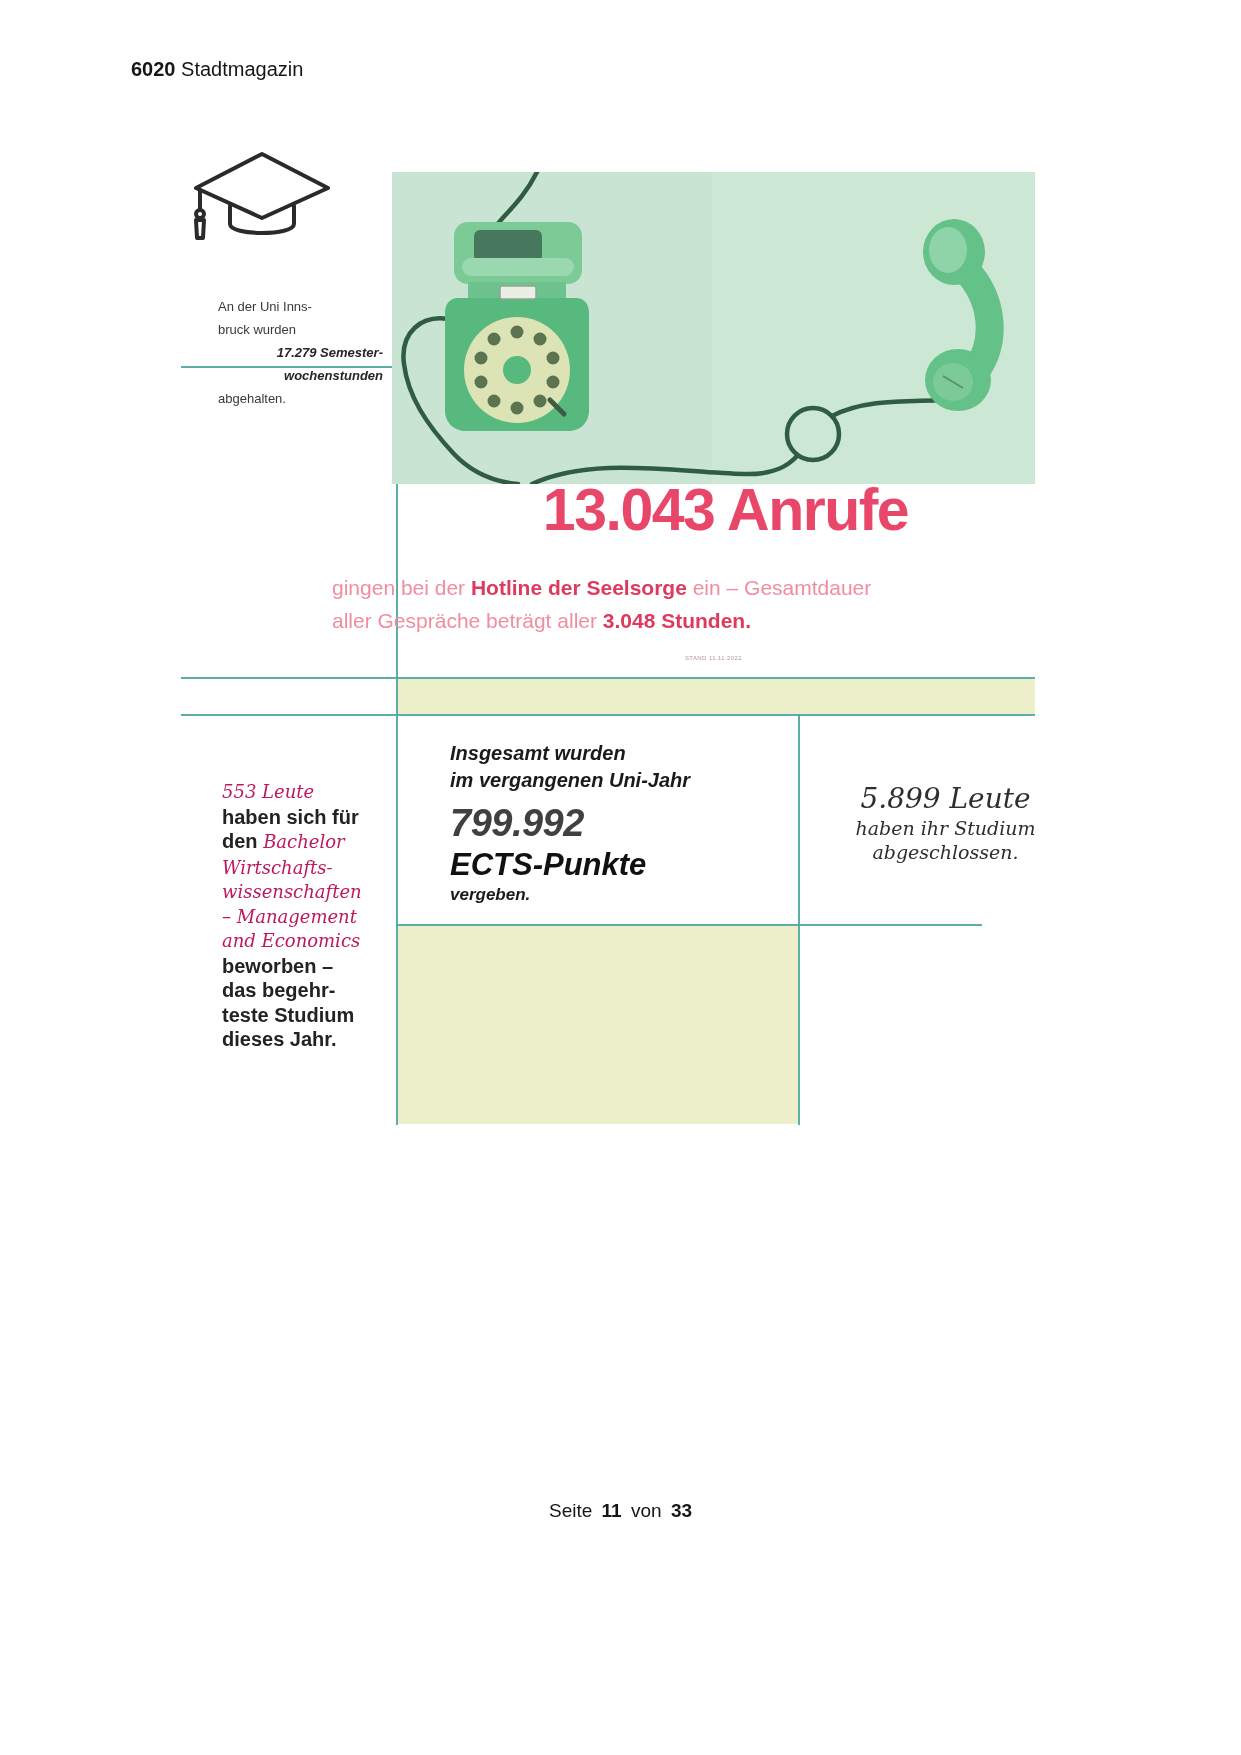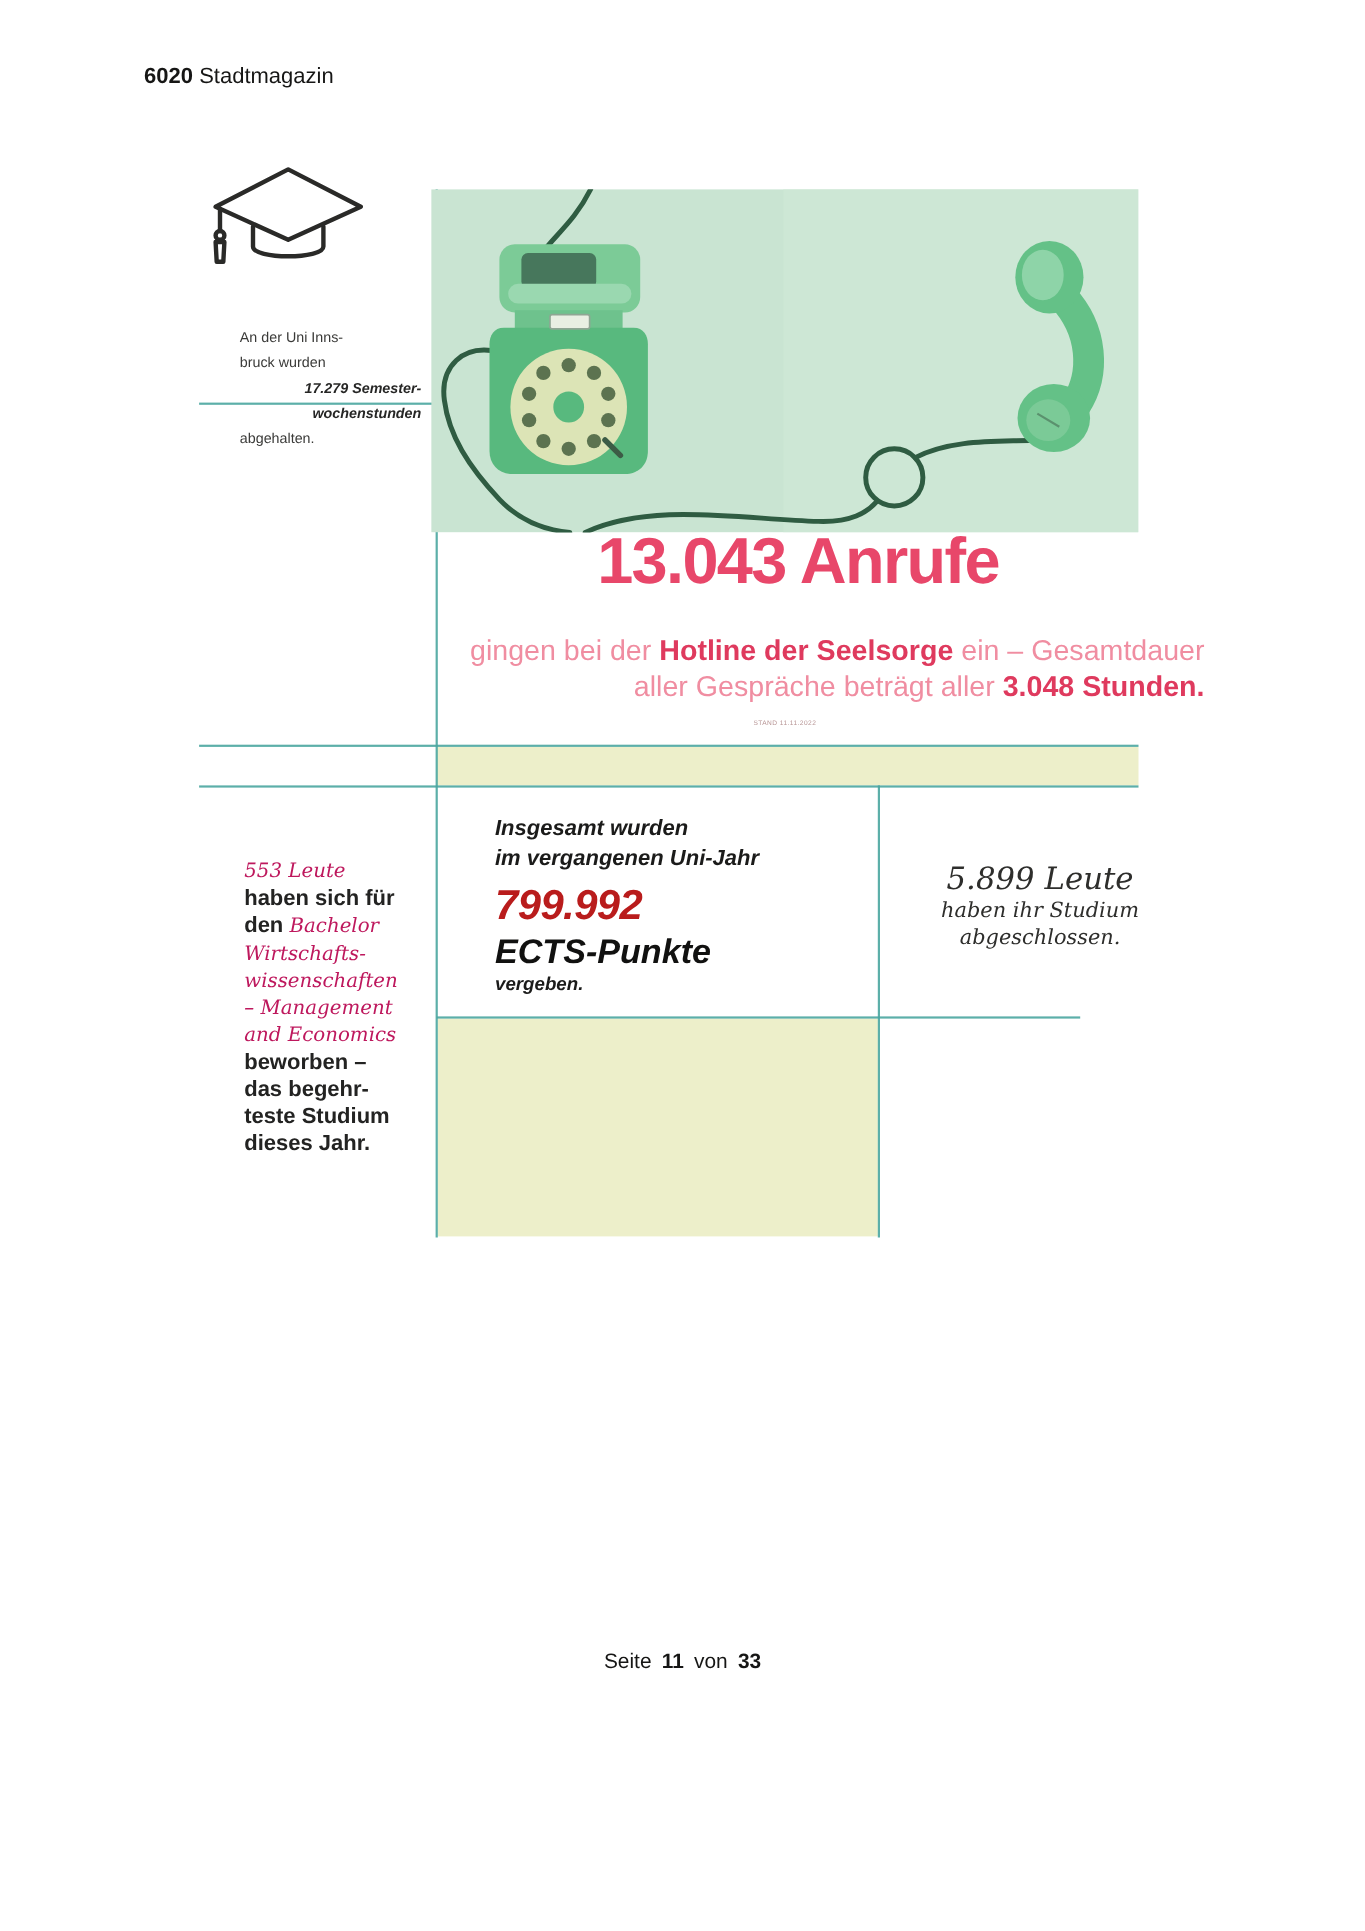--- a/index.html
+++ b/index.html
@@ -30,37 +30,37 @@
   .band{position:absolute;background:#edefca;}
   .band1{left:397px;top:679px;width:638px;height:35px;}
   .band2{left:398px;top:926px;width:400px;height:198px;}
 
   
   .photo{position:absolute;left:392px;top:172px;width:643px;height:312px;}
 
   
   .calls-headline{position:absolute;left:404px;top:476px;width:643px;text-align:center;
     font-size:59px;font-weight:bold;letter-spacing:-1.5px;color:#e8476a;}
-  .calls-sub{position:absolute;left:332px;top:576px;width:763px;text-align:right;
-    font-size:26px;color:#f08da1;}
+  .calls-sub{position:absolute;left:332px;top:576px;width:763px;text-align:left;
+    font-size:21px;color:#f08da1;}
   .calls-sub2{top:609px;}
   .calls-sub .strong{font-weight:bold;color:#df3a5e;}
   .calls-fine{position:absolute;left:392px;top:655px;width:643px;text-align:center;
     font-size:6px;letter-spacing:.4px;color:#b79494;}
 
   
   .applicants{position:absolute;left:222px;top:780px;width:170px;line-height:24.5px;}
   .applicants .ser{font-family:"DejaVu Serif",serif;font-style:italic;font-size:18px;color:#be185d;}
   .applicants .bld{font-weight:bold;font-size:20px;color:#232322;}
 
   
   .ects{position:absolute;left:450px;top:740px;width:340px;}
   .ects-intro{font-weight:bold;font-style:italic;font-size:20px;line-height:27px;color:#1b1b1a;}
   .ects-number{font-weight:bold;font-style:italic;font-size:38px;line-height:46px;
-    letter-spacing:-.5px;margin-top:6px;color:#b91c1c;}
+    letter-spacing:-.5px;margin-top:6px;color:#404040;}
   .ects-unit{font-weight:bold;font-style:italic;font-size:31px;line-height:37px;color:#111110;}
   .ects-suffix{font-weight:bold;font-style:italic;font-size:17px;line-height:24px;color:#1b1b1a;}
 
   
   .grads{position:absolute;left:799px;top:782px;width:237px;text-align:center;
     font-family:"DejaVu Serif",serif;font-style:italic;color:#2e2e2c;padding-left:28px;}
   .grads-headline{font-size:28px;line-height:34px;}
   .grads-line{font-size:19px;line-height:24px;}
 
   

